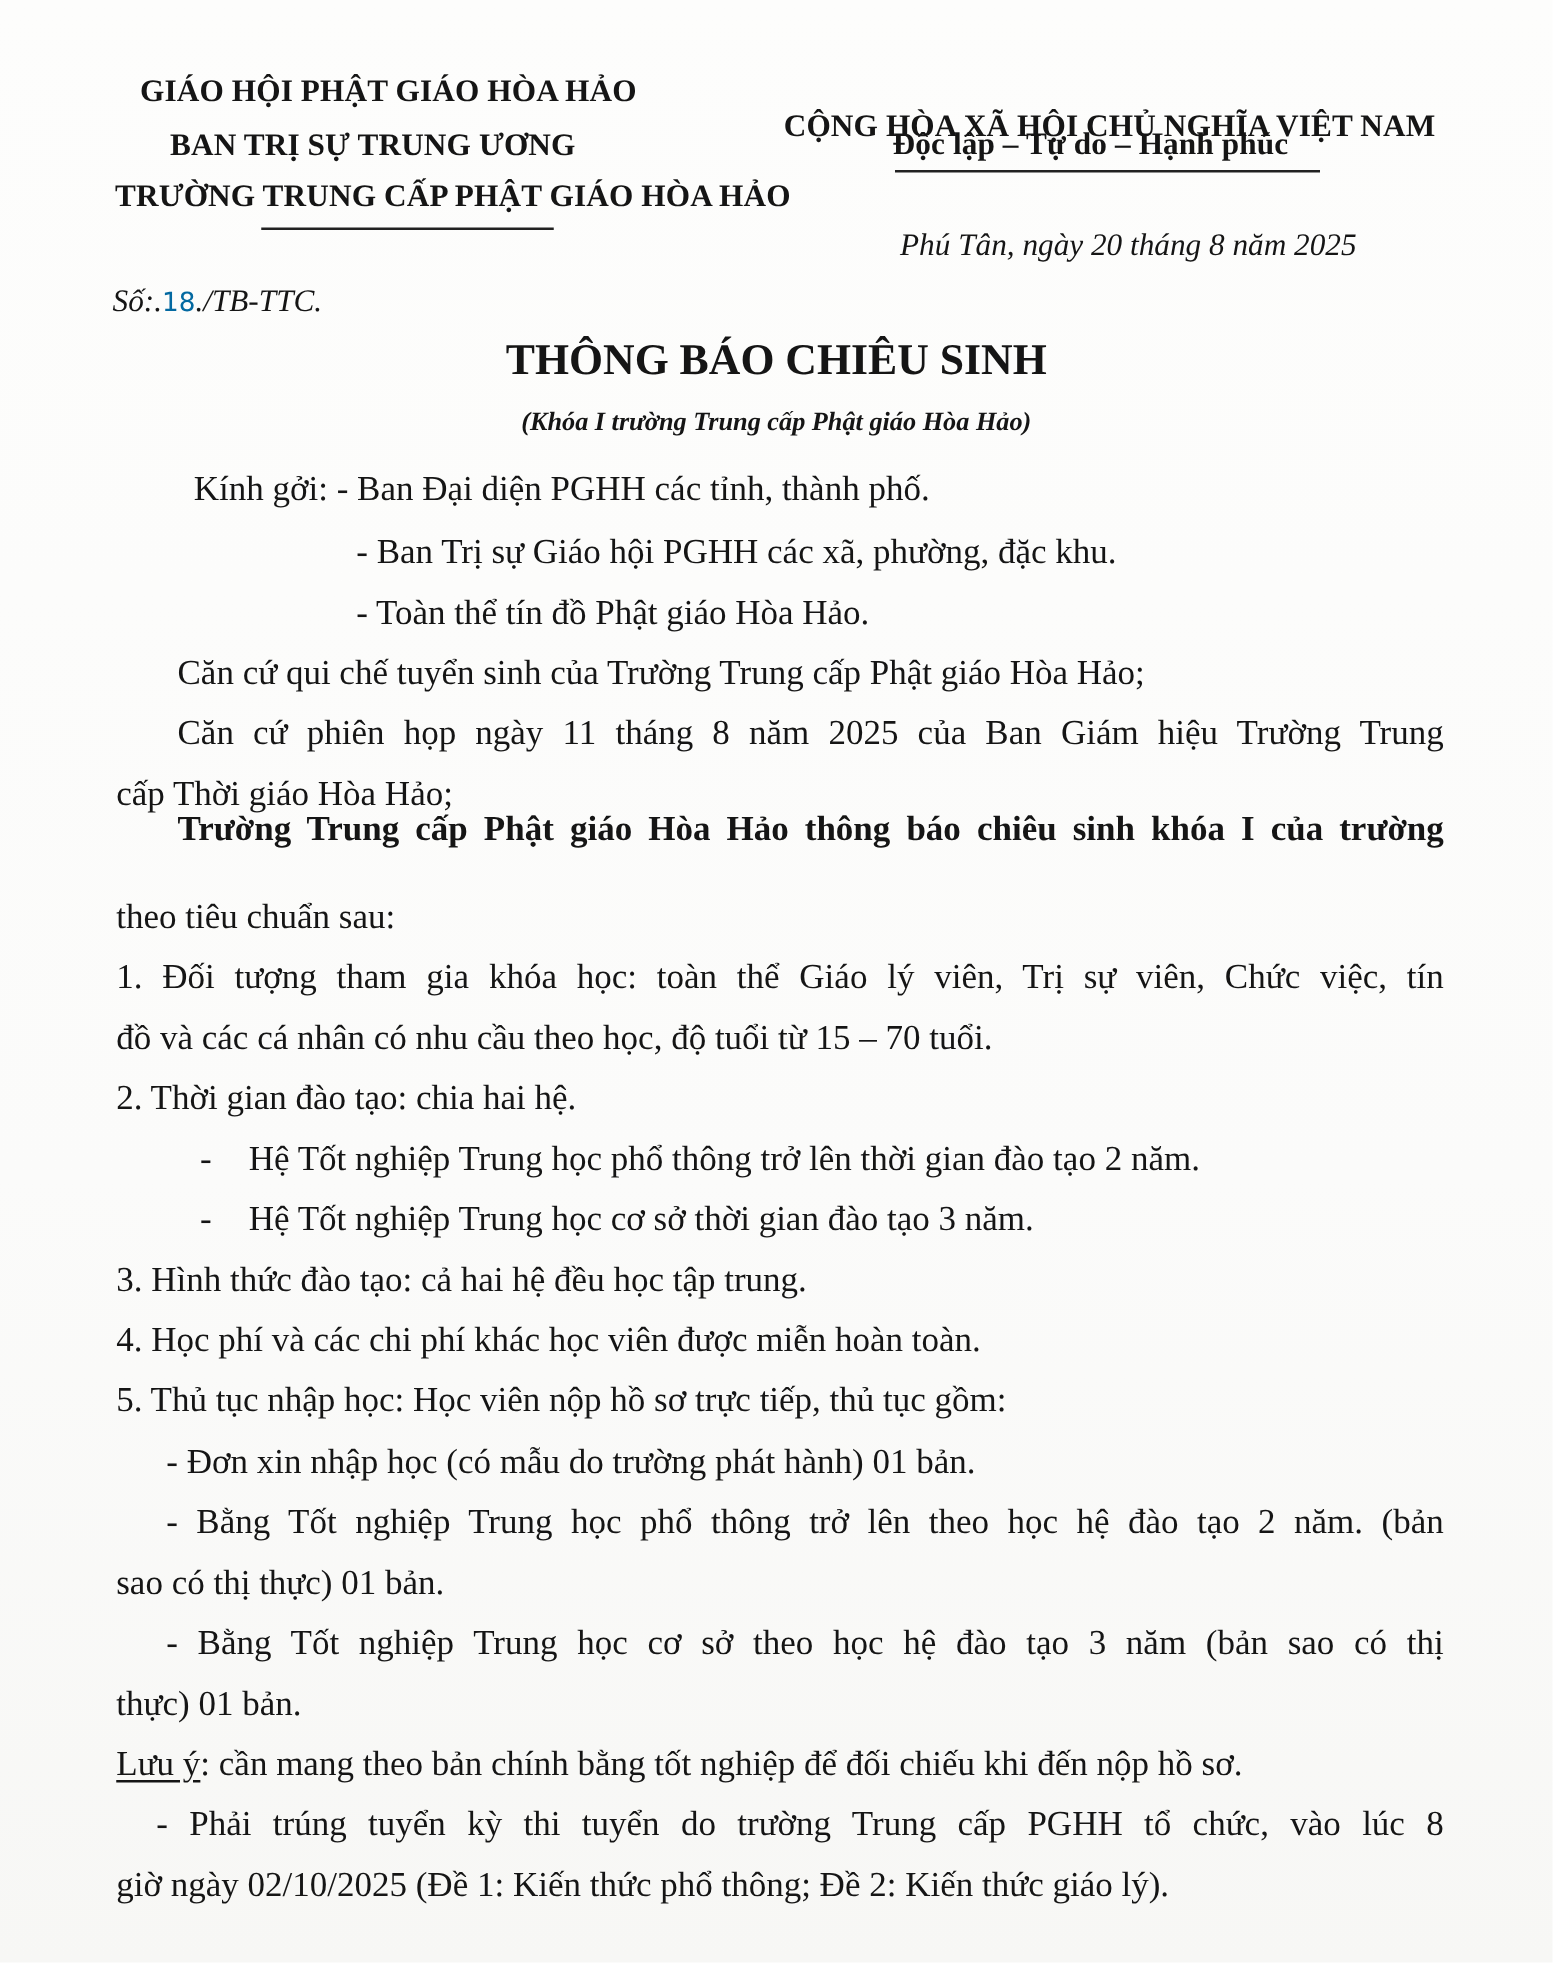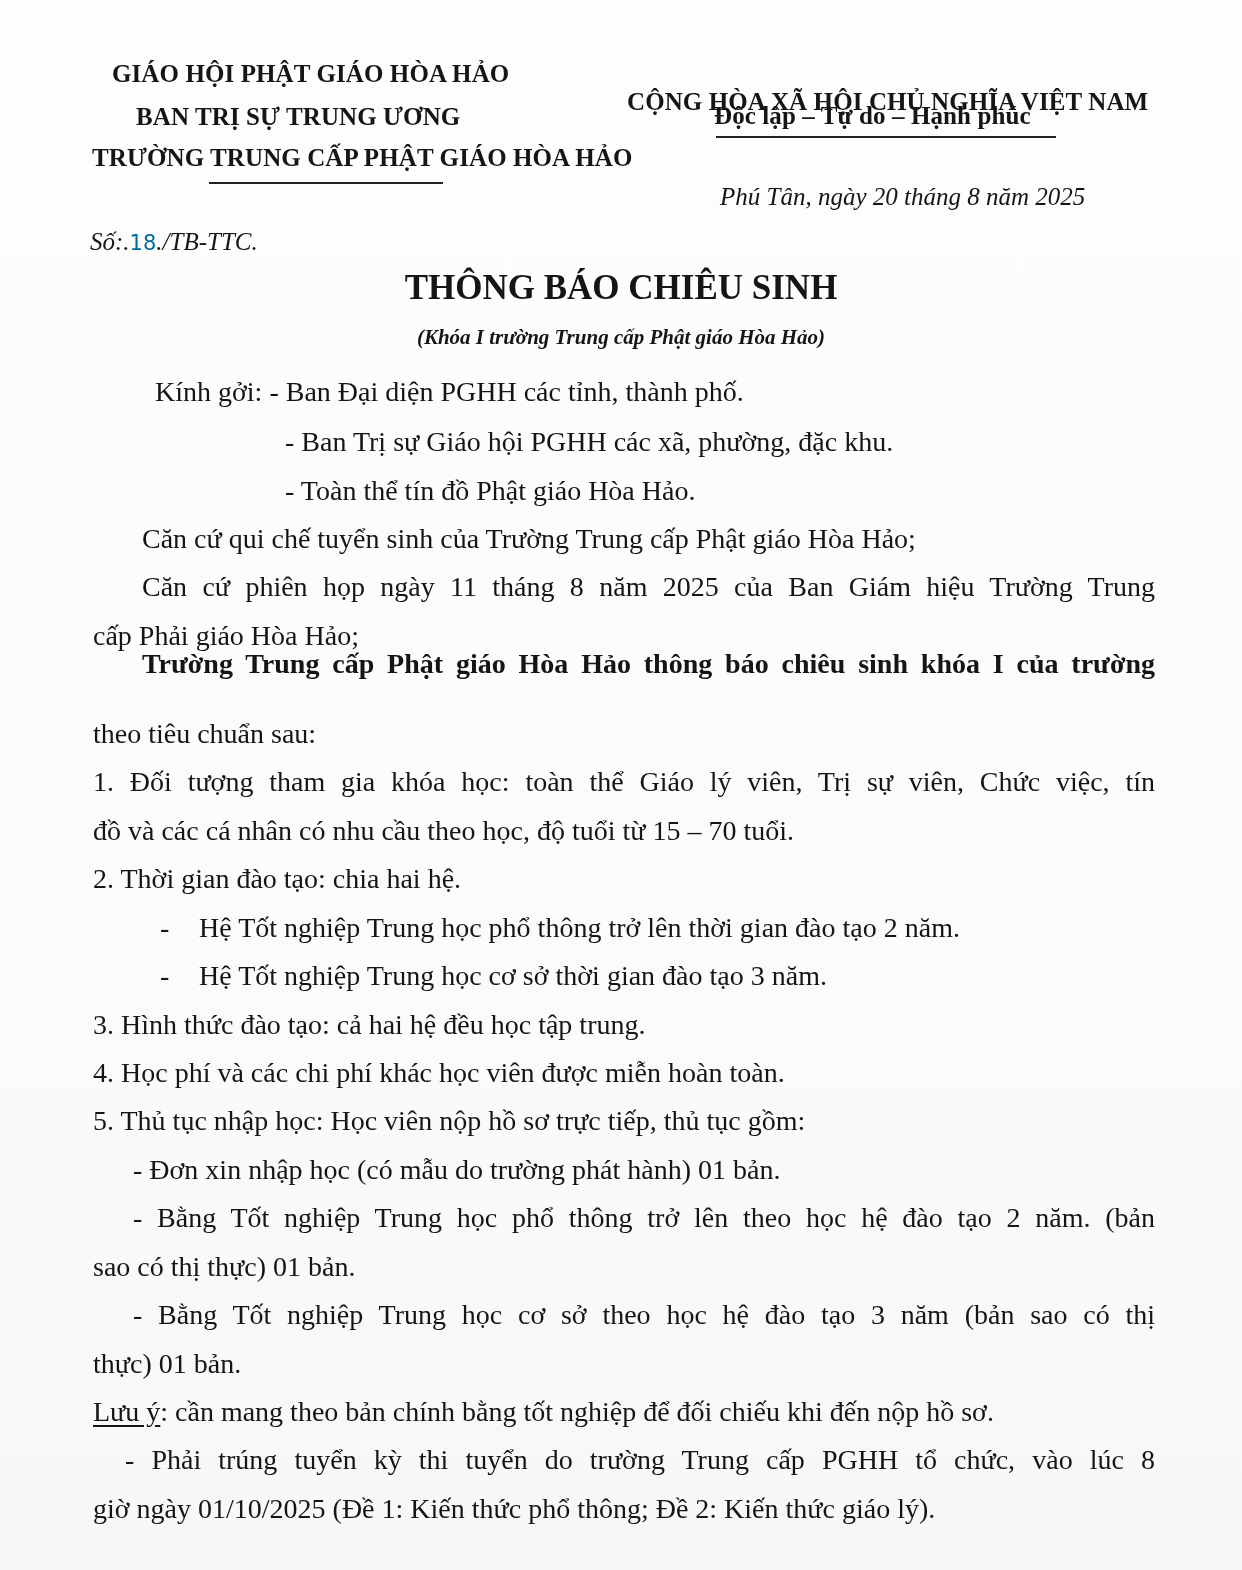--- a/index.html
+++ b/index.html
@@ -96,21 +96,21 @@
 <div class="abs subtitle">(Khóa I trường Trung cấp Phật giáo Hòa Hảo)</div>
 
 <div class="abs body-line" style="left:155px; top:378px;"><span>Kính gởi:</span> <span>- Ban Đại diện PGHH các tỉnh, thành phố.</span></div>
 <div class="abs body-line" style="left:285px; top:428px;">- Ban Trị sự Giáo hội PGHH các xã, phường, đặc khu.</div>
 <div class="abs body-line" style="left:285px; top:477px;">- Toàn thể tín đồ Phật giáo Hòa Hảo.</div>
 
 <div class="abs body-line" style="left:142px; top:525px;">Căn cứ qui chế tuyển sinh của Trường Trung cấp Phật giáo Hòa Hảo;</div>
 <div class="abs body-line" style="left:142px; top:573px; width:1013px;">
     <span class="justify" style="width:1013px;">Căn cứ phiên họp ngày 11 tháng 8 năm 2025 của Ban Giám hiệu Trường Trung</span>
   </div>
-<div class="abs body-line" style="left:93px; top:622px;">cấp Phải giáo Hòa Hảo;</div>
+<div class="abs body-line" style="left:93px; top:622px;">cấp Thời giáo Hòa Hảo;</div>
 <div class="abs body-line" style="left:142px; top:650px; width:1013px;font-weight:bold;">
     <span class="justify" style="width:1013px;">Trường Trung cấp Phật giáo Hòa Hảo thông báo chiêu sinh khóa I của trường</span>
   </div>
 <div class="abs body-line" style="left:93px; top:720px;">theo tiêu chuẩn sau:</div>
 
 <div class="abs body-line" style="left:93px; top:768px; width:1062px;">
     <span class="justify" style="width:1062px;">1. Đối tượng tham gia khóa học: toàn thể Giáo lý viên, Trị sự viên, Chức việc, tín</span>
   </div>
 <div class="abs body-line" style="left:93px; top:817px;">đồ và các cá nhân có nhu cầu theo học, độ tuổi từ 15 – 70 tuổi.</div>
 
@@ -130,13 +130,13 @@
 <div class="abs body-line" style="left:93px; top:1253px;">sao có thị thực) 01 bản.</div>
 <div class="abs body-line" style="left:133px; top:1301px; width:1022px;">
     <span class="justify" style="width:1022px;">- Bằng Tốt nghiệp Trung học cơ sở theo học hệ đào tạo 3 năm (bản sao có thị</span>
   </div>
 <div class="abs body-line" style="left:93px; top:1350px;">thực) 01 bản.</div>
 
 <div class="abs body-line" style="left:93px; top:1398px;"><span class="u">Lưu ý</span><span>: cần mang theo bản chính bằng tốt nghiệp để đối chiếu khi đến nộp hồ sơ.</span></div>
 <div class="abs body-line" style="left:125px; top:1446px; width:1030px;">
     <span class="justify" style="width:1030px;">- Phải trúng tuyển kỳ thi tuyển do trường Trung cấp PGHH tổ chức, vào lúc 8</span>
   </div>
-<div class="abs body-line" style="left:93px; top:1495px;">giờ ngày 01/10/2025 (Đề 1: Kiến thức phổ thông; Đề 2: Kiến thức giáo lý).</div>
+<div class="abs body-line" style="left:93px; top:1495px;">giờ ngày 02/10/2025 (Đề 1: Kiến thức phổ thông; Đề 2: Kiến thức giáo lý).</div>
 
 </body></html>

